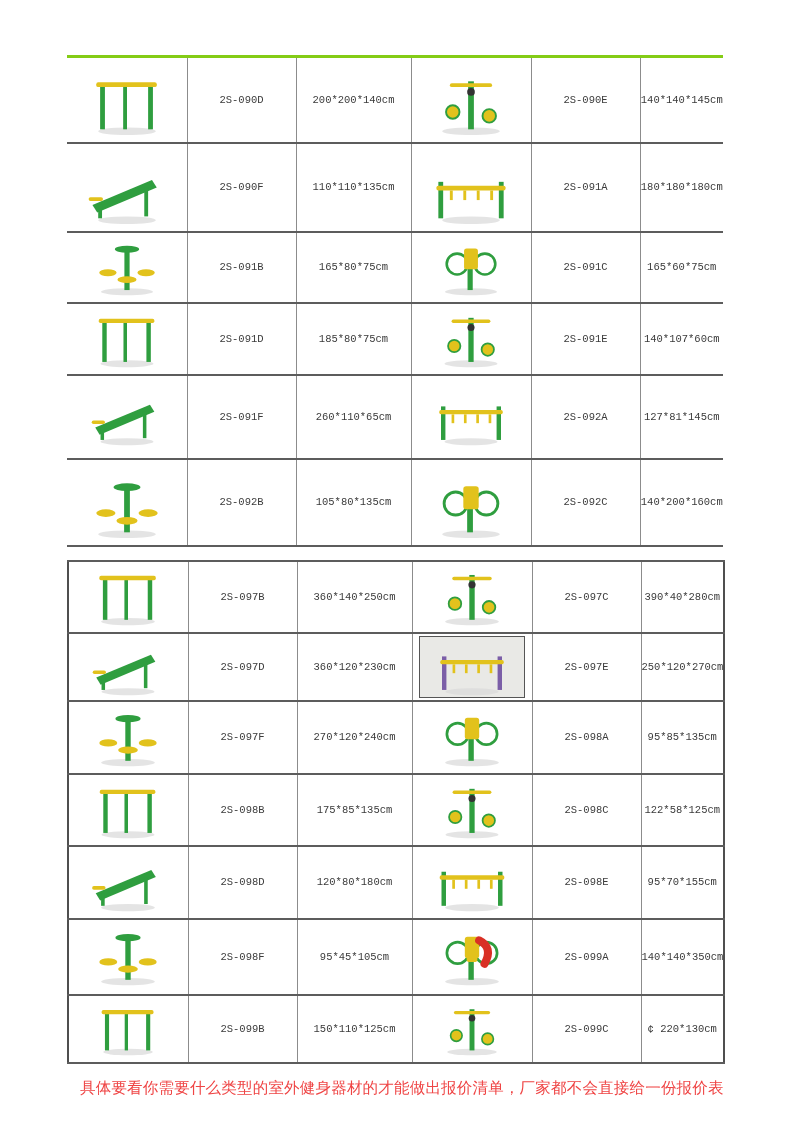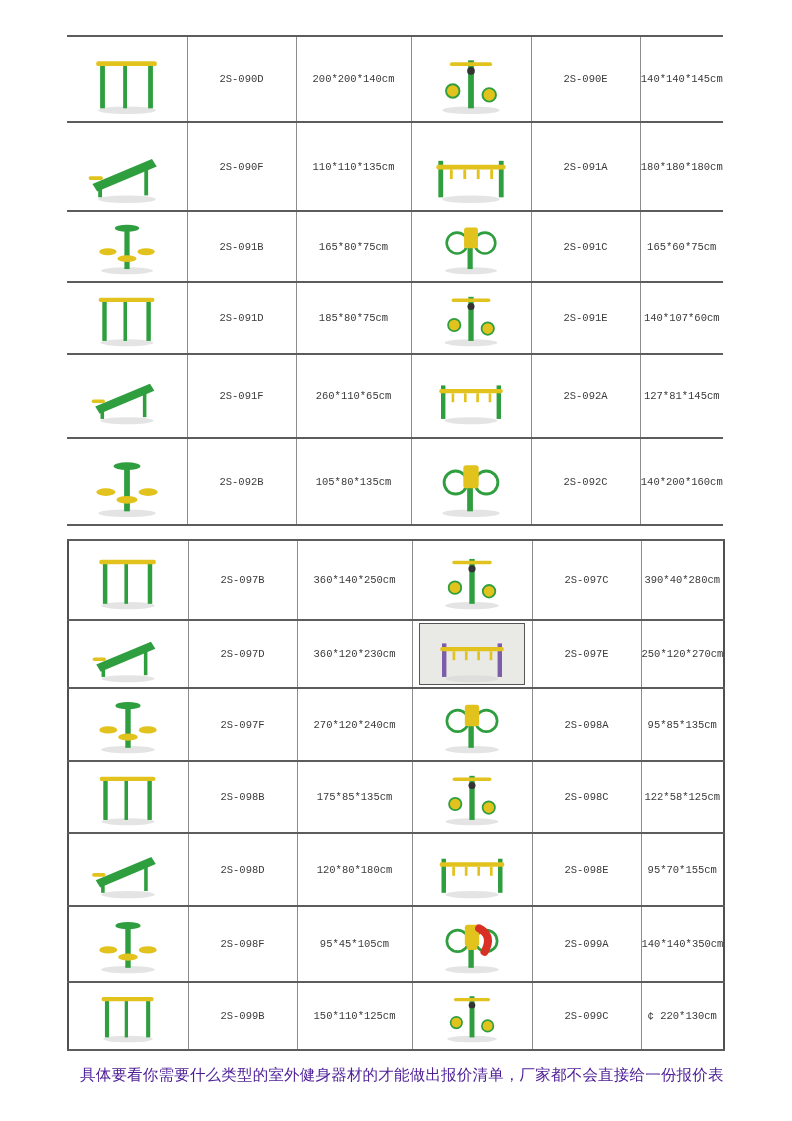--- a/index.html
+++ b/index.html
@@ -9,21 +9,21 @@
     background:#ffffff;
     font-family:"Liberation Sans", sans-serif;
     overflow:hidden;
   }
   table.catalog {
     border-collapse:collapse;
     table-layout:fixed;
     width:656px;
     margin-left:67px;
   }
-  table.t1 { margin-top:35px; border-top:1px solid #84cc16; border-bottom:2px solid #575757; }
+  table.t1 { margin-top:55px; border-top:3px solid #84cc16; border-bottom:2px solid #575757; }
   table.t2 { margin-top:13px; border:2px solid #4f4f4f; }
   td {
     border:1px solid #8c8c8c;
     border-top:2px solid #5c5c5c;
     border-bottom:2px solid #5c5c5c;
     padding:0;
     text-align:center;
     vertical-align:middle;
     overflow:hidden;
     background:#ffffff;
@@ -42,21 +42,21 @@
   }
   .photo.framed {
     border:1px solid #555;
     background:#e9e9e6;
   }
   .photo svg { display:block; }
   .para {
     margin:14px 0 0 80px;
     width:652px;
     font-size:15.5px;
-    color:#4c1d95;
+    color:#ef4444;
     letter-spacing:0.2px;
   }
   .pagefoot {
     position:absolute;
     left:38px; right:36px; bottom:16px;
     display:flex; justify-content:space-between; align-items:baseline;
     font-size:14px; color:#0d0d0d;
   }
   .pagefoot .pnum { font-size:13px; }
 </style>
@@ -259,21 +259,21 @@
   <table class="catalog t2">
     <colgroup>
       <col style="width:120px">
         <col style="width:109px">
         <col style="width:115px">
       <col style="width:120px">
         <col style="width:109px">
         <col style="width:83px">
     </colgroup>
     <tbody>
-        <tr style="height: 80px;">
+        <tr style="height: 72px;">
           <td class="img-cell">
             <div class="photo">
               <svg viewBox="0 0 100 68" width="96" height="61" preserveAspectRatio="xMidYMax meet" xmlns="http://www.w3.org/2000/svg">
                 <ellipse cx="50" cy="62" rx="30" ry="4" fill="#d9d9d9" opacity="0.7"></ellipse>
                 <rect x="22" y="14" width="5" height="46" fill="#2f9e3f"></rect>
             <rect x="72" y="14" width="5" height="46" fill="#2f9e3f"></rect>
             <rect x="46" y="14" width="4" height="46" fill="#2f9e3f"></rect>
             <rect x="18" y="11" width="63" height="5" rx="2" fill="#e2c21c"></rect>
               </svg>
             </div>

